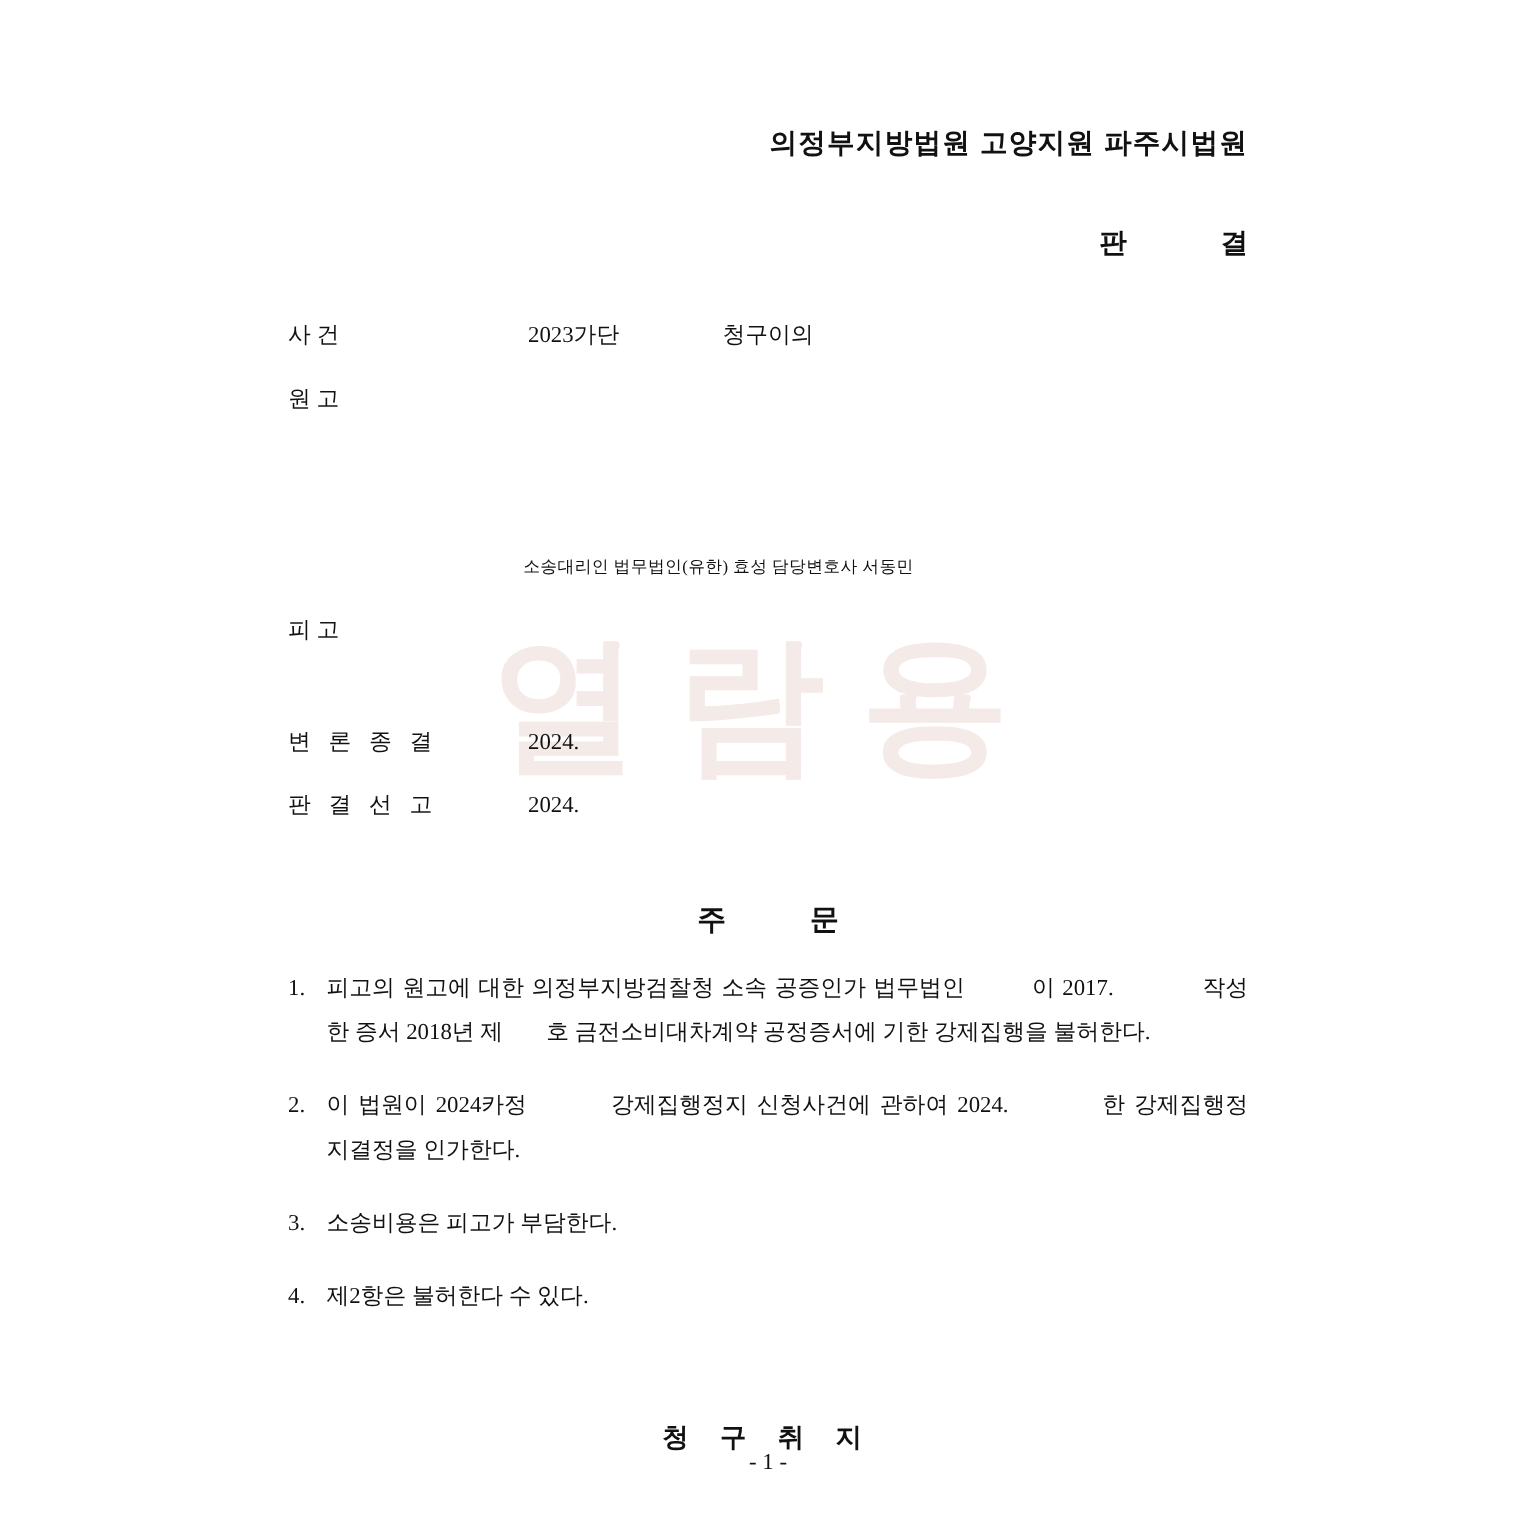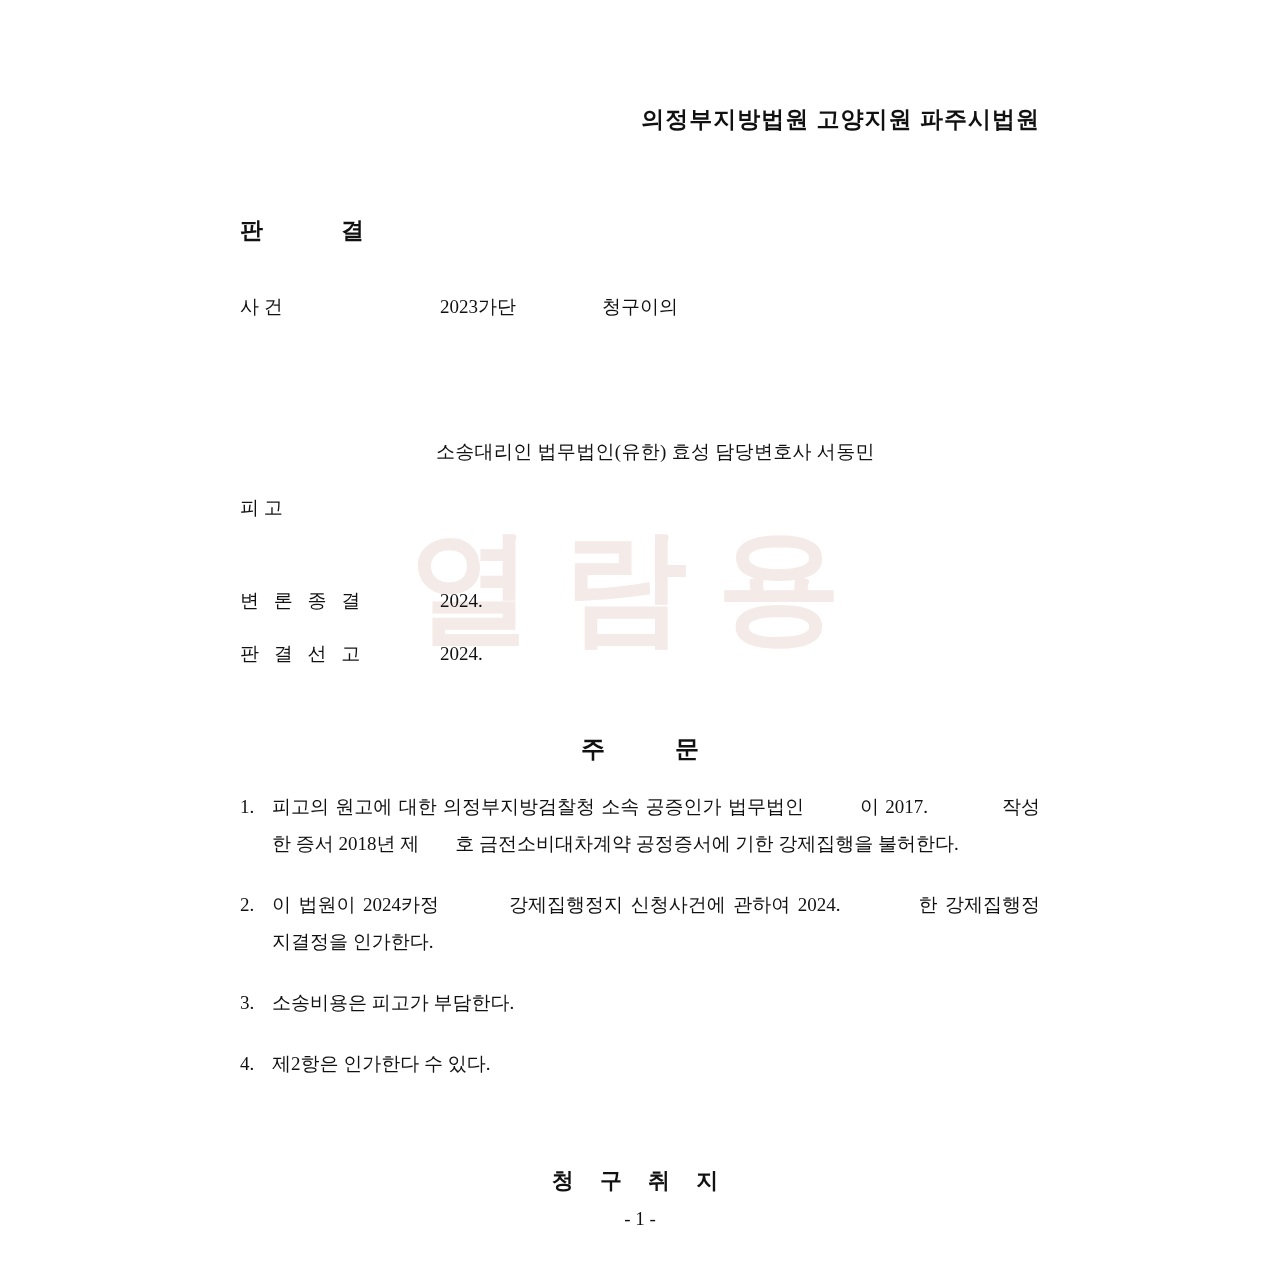--- a/index.html
+++ b/index.html
@@ -42,25 +42,25 @@
   }
   .court-title {
     text-align: right;
     font-family: "Liberation Sans", sans-serif;
     font-weight: 700;
     font-size: 23px;
     letter-spacing: 1px;
     padding-top: 104px;
   }
   .doc-title {
-    text-align: left;
+    text-align: right;
     font-family: "Liberation Sans", sans-serif;
     font-weight: 700;
     font-size: 23px;
-    margin-top: 80px;
+    margin-top: 52px;
   }
   .doc-title .sp {
     display: inline-block;
     width: 78px;
   }
   .meta {
     margin-top: 48px;
     font-size: 19px;
   }
   .meta-row {
@@ -87,21 +87,21 @@
     flex: 1 1 auto;
   }
   .meta-value .gap-sm {
     display: inline-block;
     width: 86px;
   }
   .rep-line {
     margin-top: 52px;
     margin-bottom: 30px;
     padding-left: 196px;
-    font-size: 19px;
+    font-size: 14px;
     letter-spacing: 0.3px;
   }
   .blank-row {
     height: 40px;
   }
   .section-title {
     text-align: center;
     font-family: "Liberation Sans", sans-serif;
     font-weight: 700;
     font-size: 24px;
@@ -170,20 +170,24 @@
 
     <div class="meta">
 
       <div class="meta-row">
         <div class="meta-label spread">사 건</div>
         <div class="meta-value">
           <span>2023가단</span><span class="gap-sm"></span><span>청구이의</span>
         </div>
       </div>
 
+      <div class="meta-row">
+        <div class="meta-label spread">원 고</div>
+        <div class="meta-value"></div>
+      </div>
 
       <div class="blank-row"></div>
 
       <div class="rep-line">소송대리인 법무법인(유한) 효성 담당변호사 서동민</div>
 
       <div class="meta-row">
         <div class="meta-label spread">피 고</div>
         <div class="meta-value"></div>
       </div>
 
@@ -209,21 +213,21 @@
       <li>
         <span class="num">1.</span><span>피고의 원고에 대한 의정부지방검찰청 소속 공증인가 법무법인</span><span class="gap-a"></span><span>이 2017.</span><span class="gap-b"></span><span>작성한 증서 2018년 제</span><span class="gap-c"></span><span>호 금전소비대차계약 공정증서에 기한 강제집행을 불허한다.</span>
       </li>
       <li>
         <span class="num">2.</span><span>이 법원이 2024카정</span><span class="gap-d"></span><span>강제집행정지 신청사건에 관하여 2024.</span><span class="gap-e"></span><span>한 강제집행정지결정을 인가한다.</span>
       </li>
       <li>
         <span class="num">3.</span><span>소송비용은 피고가 부담한다.</span>
       </li>
       <li>
-        <span class="num">4.</span><span>제2항은 인가한다 수 있다.</span>
+        <span class="num">4.</span><span>제2항은 불허한다 수 있다.</span>
       </li>
     </ol>
 
     <div class="footer-title">청 구 취 지</div>
 
   </div>
 
   <div class="page-number">- 1 -</div>
 
 </div>

